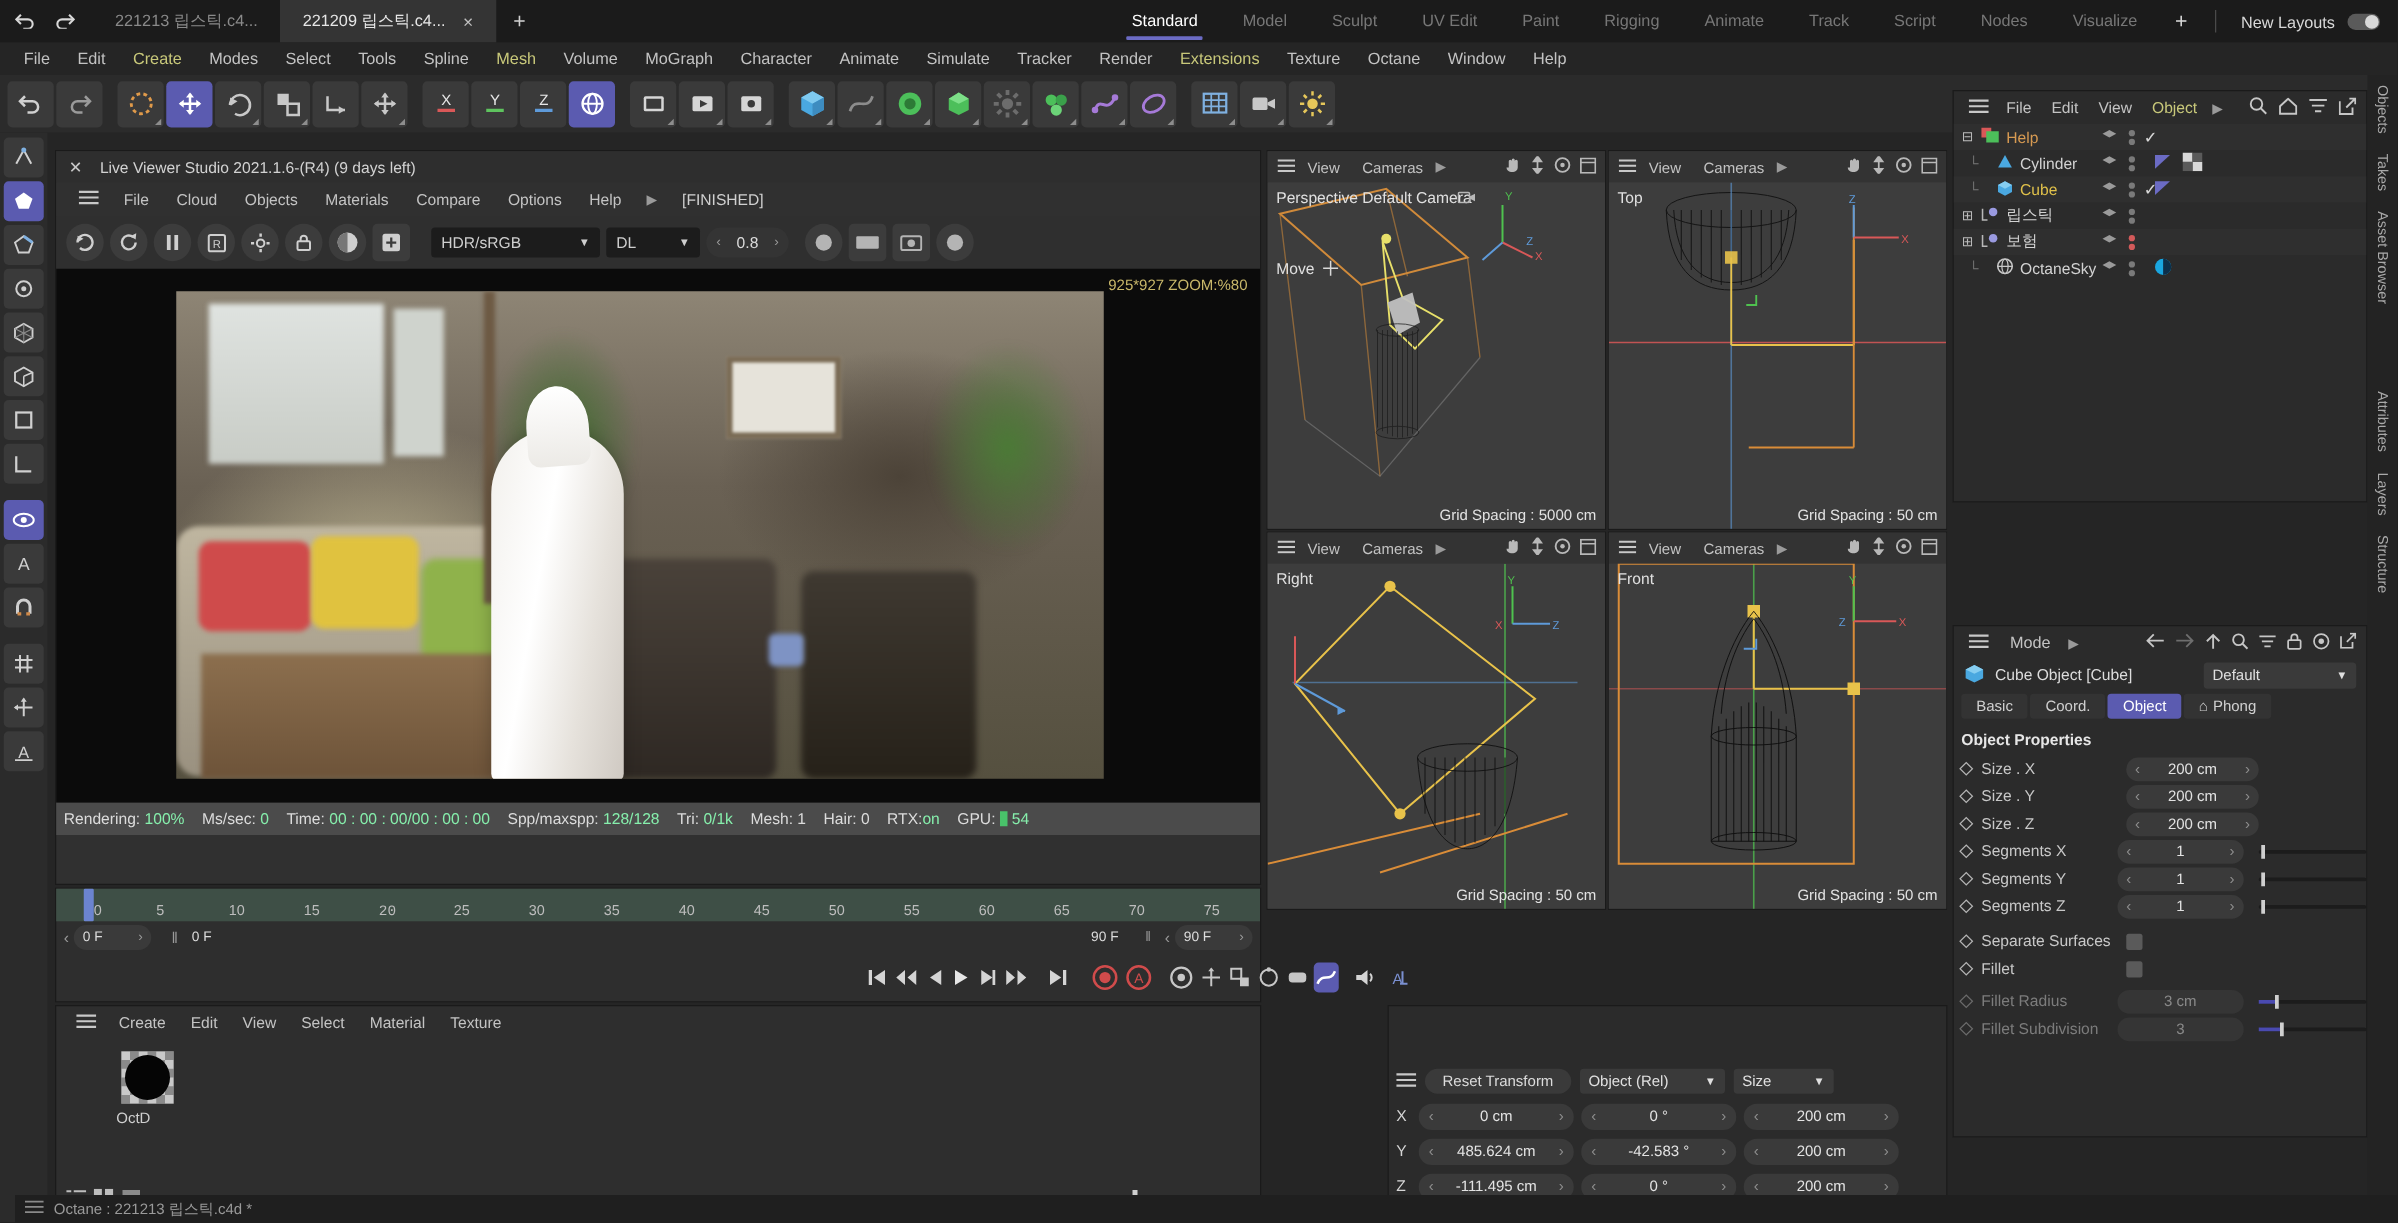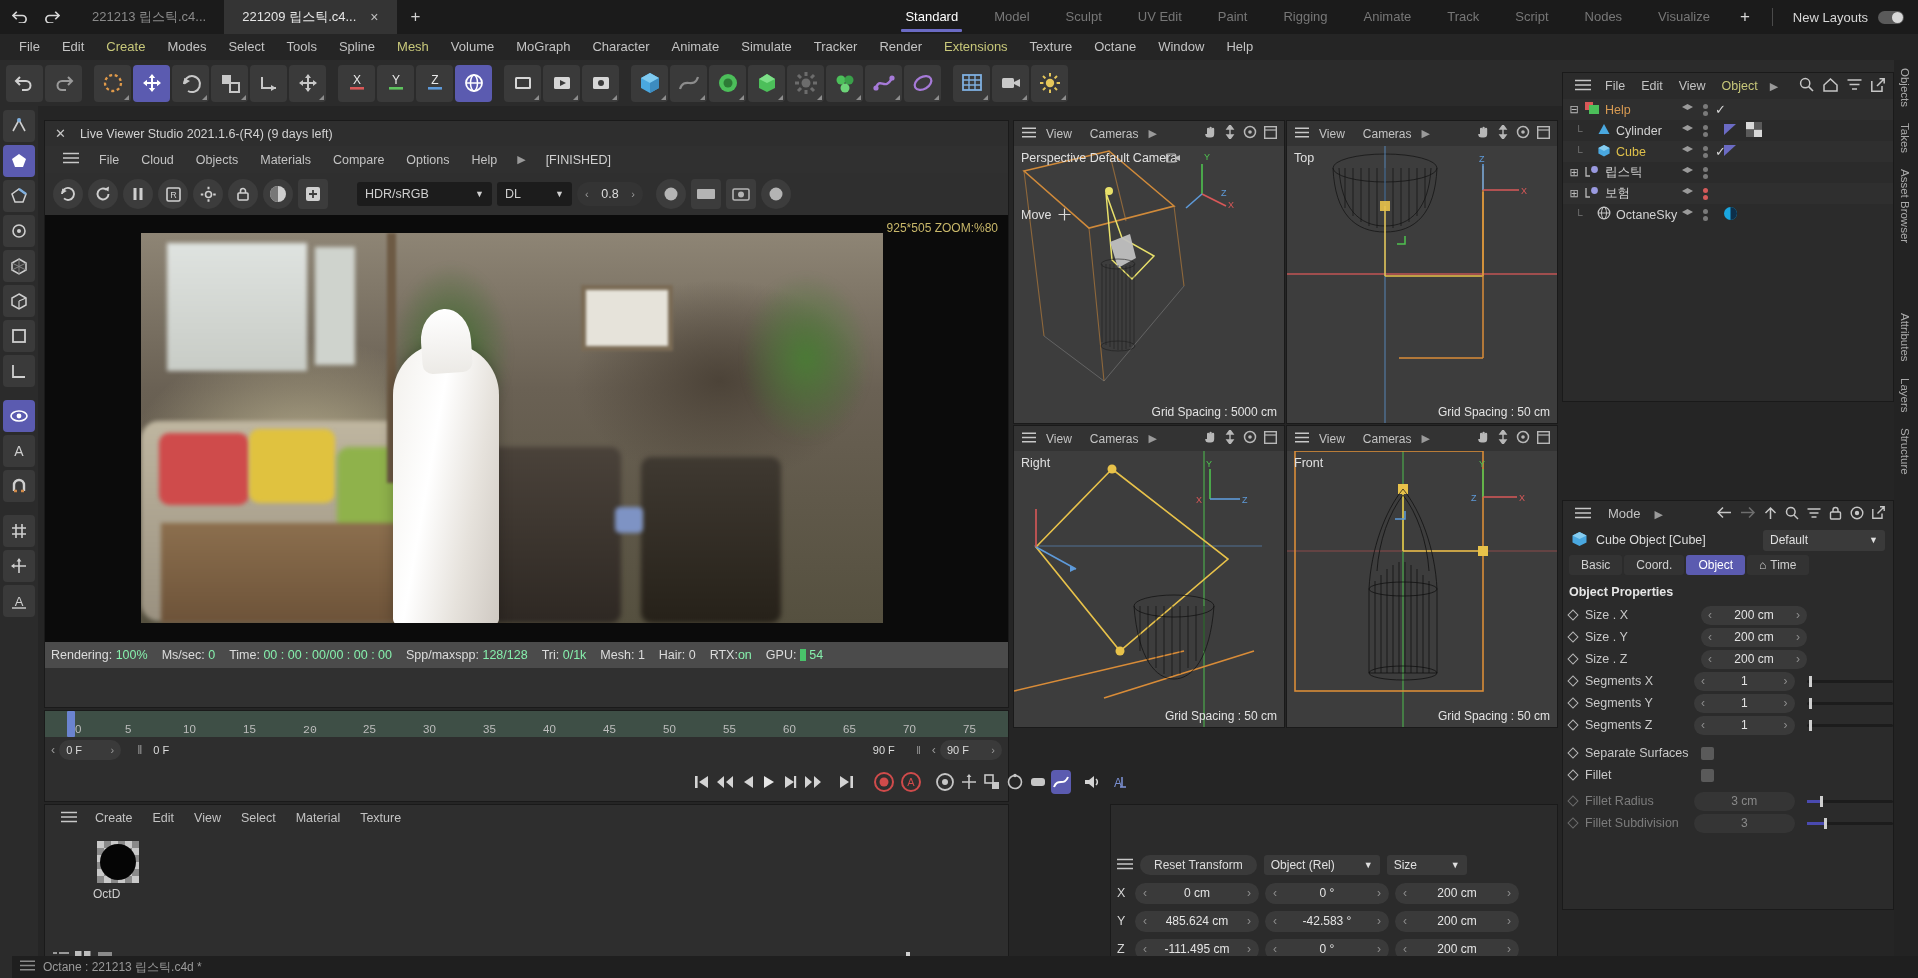--- a/index.html
+++ b/index.html
@@ -575,21 +575,21 @@
             <circle cx="11" cy="11" r="8" fill="#cfcfcf"></circle>
             <path d="M11 3 a8 8 0 0 0 0 16 z" fill="#777"></path>
           </svg>
         </div>
       <div class="cbtn sq">
           <svg width="18" height="18" viewBox="0 0 18 18">
             <rect x="2" y="2" width="14" height="14" rx="2" fill="#cfcfcf"></rect>
             <path d="M9 5 v8 M5 9 h8" stroke="#3c3c3c" stroke-width="1.8"></path>
           </svg>
         </div>
-      <div class="sel-box" style="width:135px;margin-left:24px;">
+      <div class="sel-box" style="width:135px;margin-left:12px;">
         <span>HDR/sRGB</span>
         <span style="font-size:9px;">▼</span>
       </div>
       <div class="sel-box" style="width:75px;">
         <span>DL</span>
         <span style="font-size:9px;">▼</span>
       </div>
       <div class="num-box" style="width:66px;">
         <span style="color:#9a9a9a;font-size:11px;">‹</span>
         <span>0.8</span>
@@ -612,21 +612,21 @@
           </svg>
         </div>
       <div class="cbtn">
           <svg width="18" height="18" viewBox="0 0 18 18">
             <circle cx="9" cy="9" r="6.5" fill="#b4b4b4"></circle>
           </svg>
         </div>
     </div>
 
     <div class="lv-canvas">
-      <div class="lv-zoomlabel">925*505 ZOOM:%80</div>
+      <div class="lv-zoomlabel">925*927 ZOOM:%80</div>
       <div class="renderimg">
         <div class="ri-win"></div>
         <div class="ri-win2"></div>
         <div class="ri-plant"></div>
         <div class="ri-plant2"></div>
         <div class="ri-frame"></div>
         <div class="ri-sofa"></div>
         <div class="ri-cush1"></div>
         <div class="ri-cush2"></div>
         <div class="ri-cush3"></div>
@@ -1267,21 +1267,21 @@
       <span class="am-sel">
         <span>Default</span>
         <span style="font-size:9px;">▼</span>
       </span>
     </div>
 
     <div class="am-tabs">
       <span class="am-tab">Basic</span>
       <span class="am-tab">Coord.</span>
       <span class="am-tab on">Object</span>
-      <span class="am-tab"><span style="margin-right:4px;">⌂</span><span>Time</span></span>
+      <span class="am-tab"><span style="margin-right:4px;">⌂</span><span>Phong</span></span>
     </div>
 
     <div class="am-secthead">Object Properties</div>
 
     <div class="am-row">
       <i class="dia"></i>
       <span class="am-lbl">Size . X</span>
       <span class="am-field">
           <span style="color:#8d8d8d;">‹</span>
           <span>200 cm</span>

